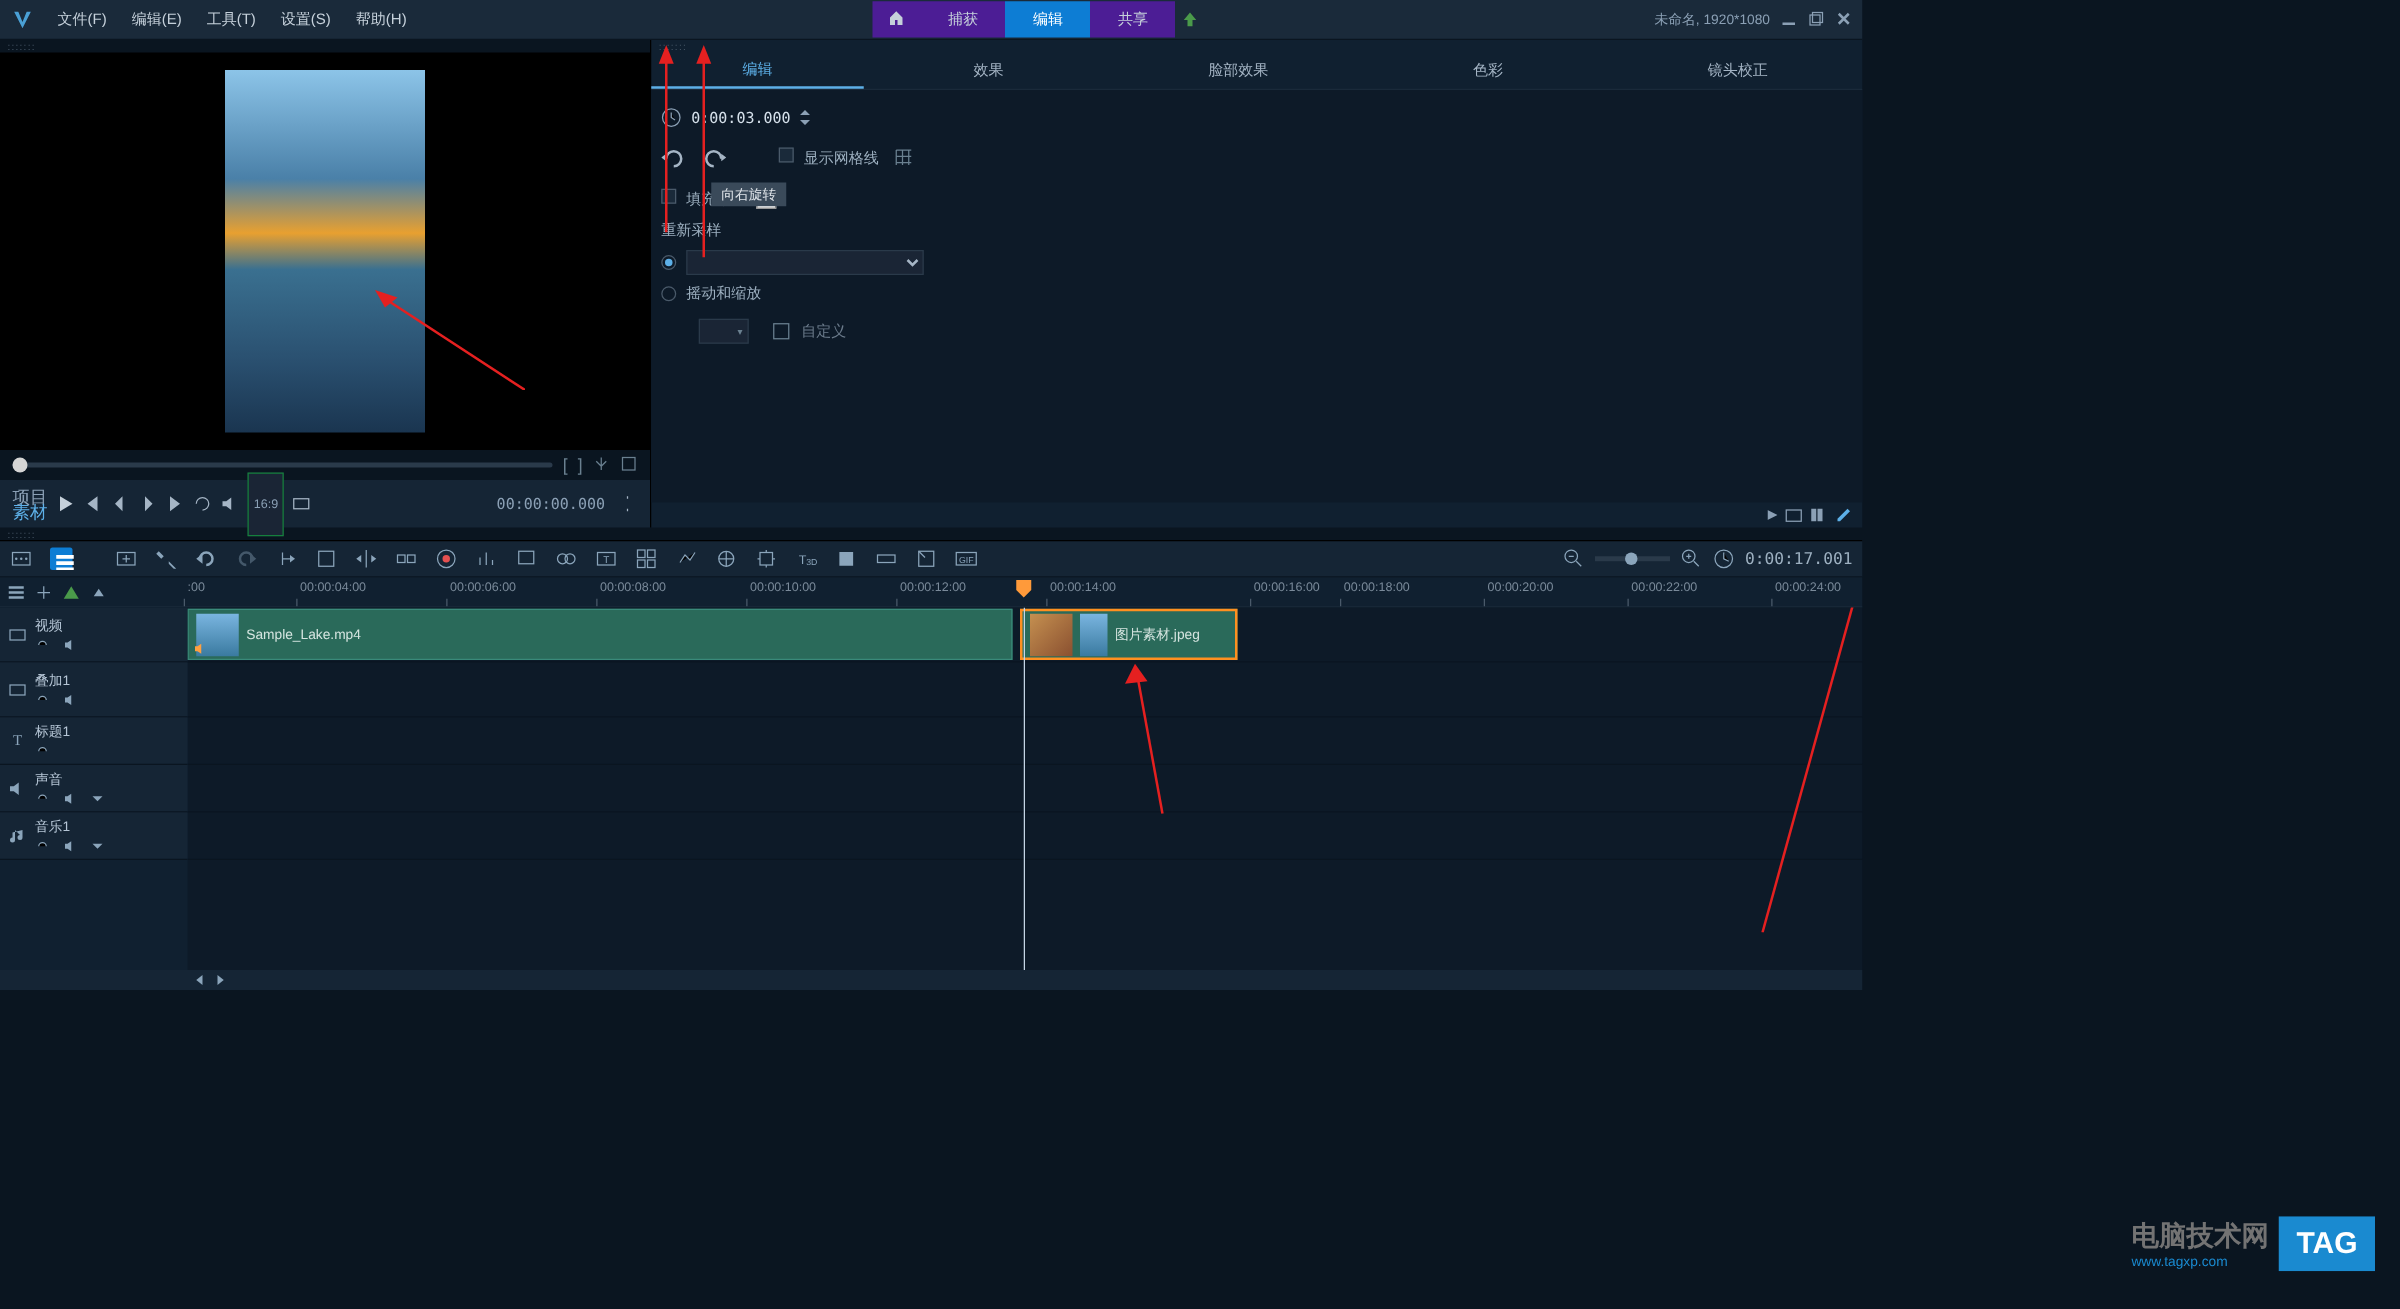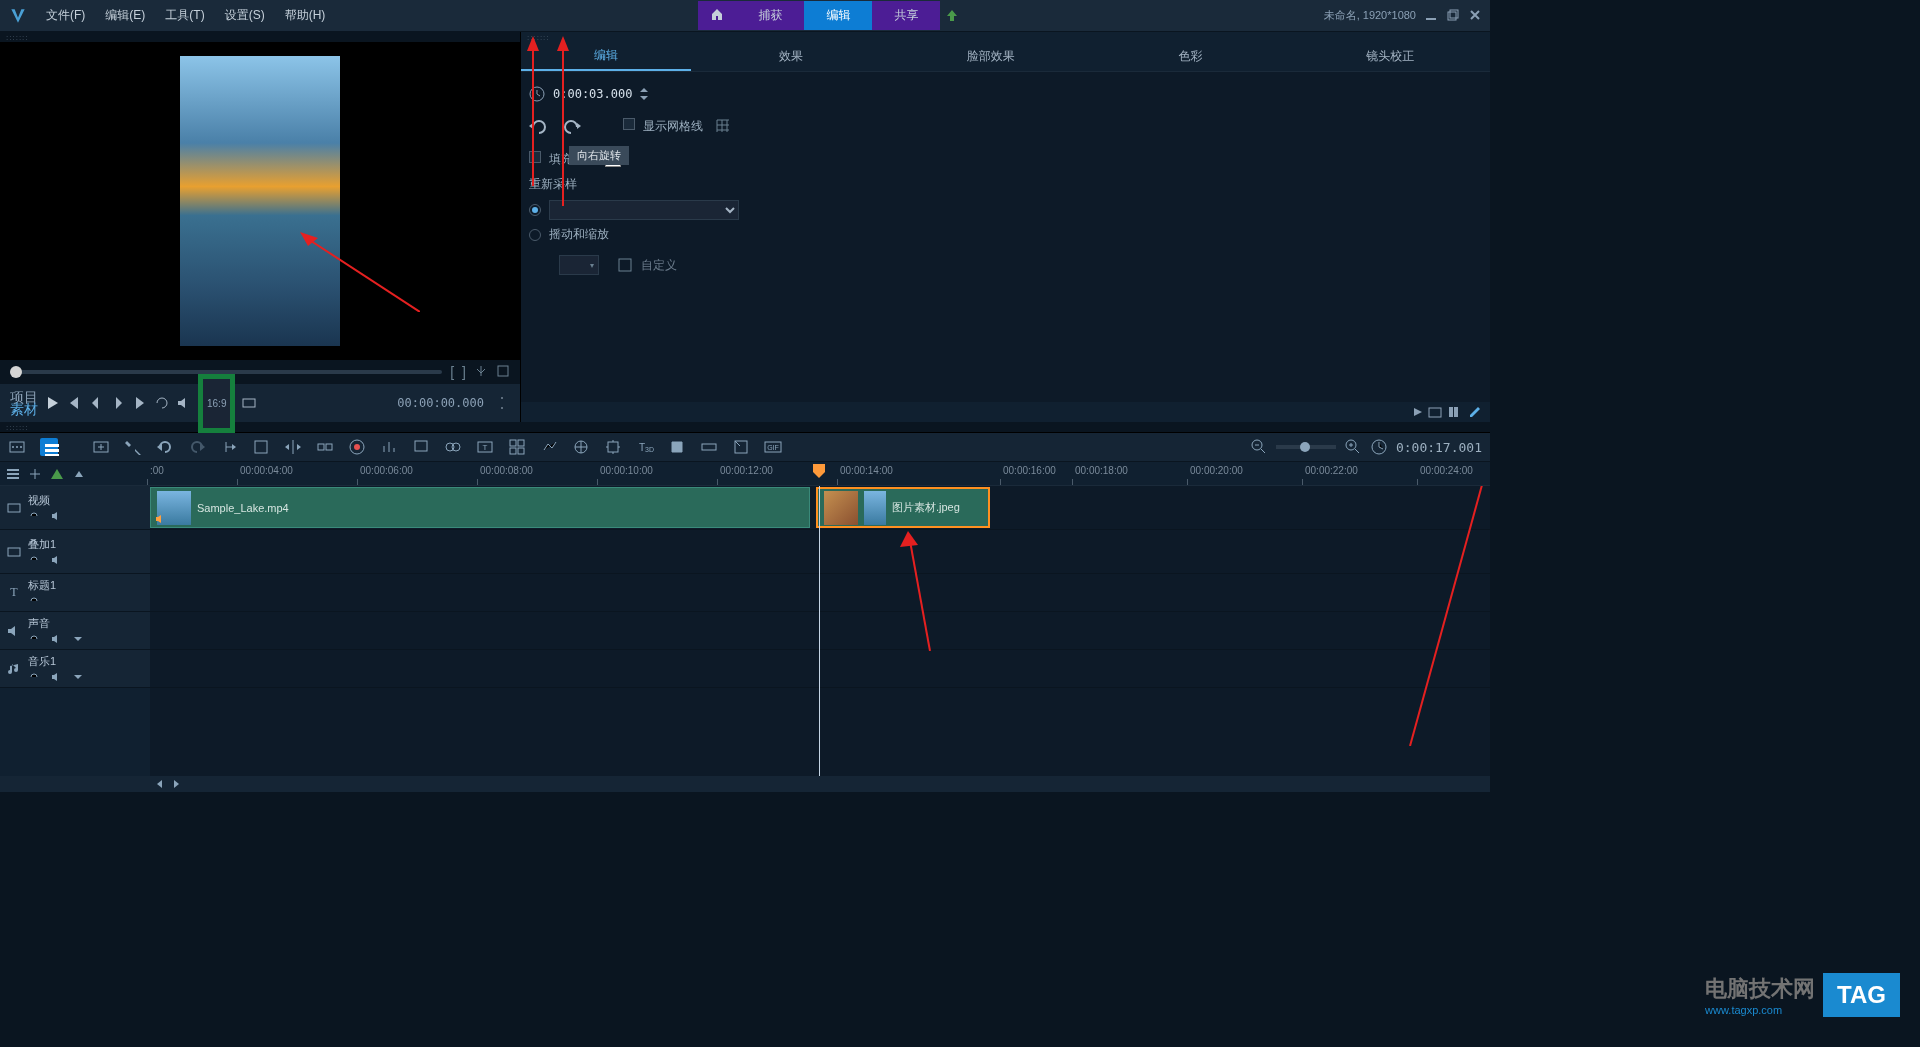--- a/index.html
+++ b/index.html
@@ -27,21 +27,21 @@
 .video-placeholder { width: 160px; height: 290px; background: linear-gradient(180deg, #8cc4e8 0%, #4a80a8 30%, #e8a030 45%, #3a7090 55%, #2a5070 80%, #1a3550 100%); position: relative; }
 .arrow-red { position: absolute; pointer-events: none; }
 .scrubber { height: 24px; display: flex; align-items: center; padding: 0 10px; gap: 8px; }
 .scrub-track { flex: 1; height: 4px; background: #2a3a4a; border-radius: 2px; position: relative; }
 .scrub-thumb { position: absolute; left: 0; top: -4px; width: 12px; height: 12px; background: #d5d5d5; border-radius: 50%; }
 .scrub-brackets { color: #6a8090; font-size: 14px; display: flex; gap: 8px; }
 .player-controls { height: 38px; display: flex; align-items: center; padding: 0 10px; gap: 6px; background: #152535; }
 .player-labels { display: flex; flex-direction: column; font-size: 14px; color: #8ba0b5; line-height: 12px; }
 .player-btn { width: 16px; height: 16px; cursor: pointer; color: #a5b5c5; }
 .player-time { margin-left: auto; font-family: monospace; color: #8ba0b5; }
-.aspect-select { background: #1a2535; padding: 19px 4px; border: 5px solid #15803d; font-size: 10px; color: #8ba0b5; }
+.aspect-select { background: #1a2535; padding: 19px 4px; border: 1px solid #15803d; font-size: 10px; color: #8ba0b5; }
 
 
 .right-panel { flex: 1; background: #102030; display: flex; flex-direction: column; border-left: 1px solid #000; }
 .panel-drag { height: 10px; }
 .panel-tabs { display: flex; height: 30px; border-bottom: 1px solid #1a2a3a; }
 .panel-tab { flex: 1; display: flex; align-items: center; justify-content: center; cursor: pointer; color: #a5b5c5; }
 .panel-tab.active { color: #5db0e8; border-bottom: 2px solid #5db0e8; }
 .panel-content { flex: 1; padding: 10px 8px; background: #0d1a28; }
 .timecode-row { display: flex; align-items: center; gap: 8px; padding: 4px 0; }
 .clock-icon { width: 16px; height: 16px; }

